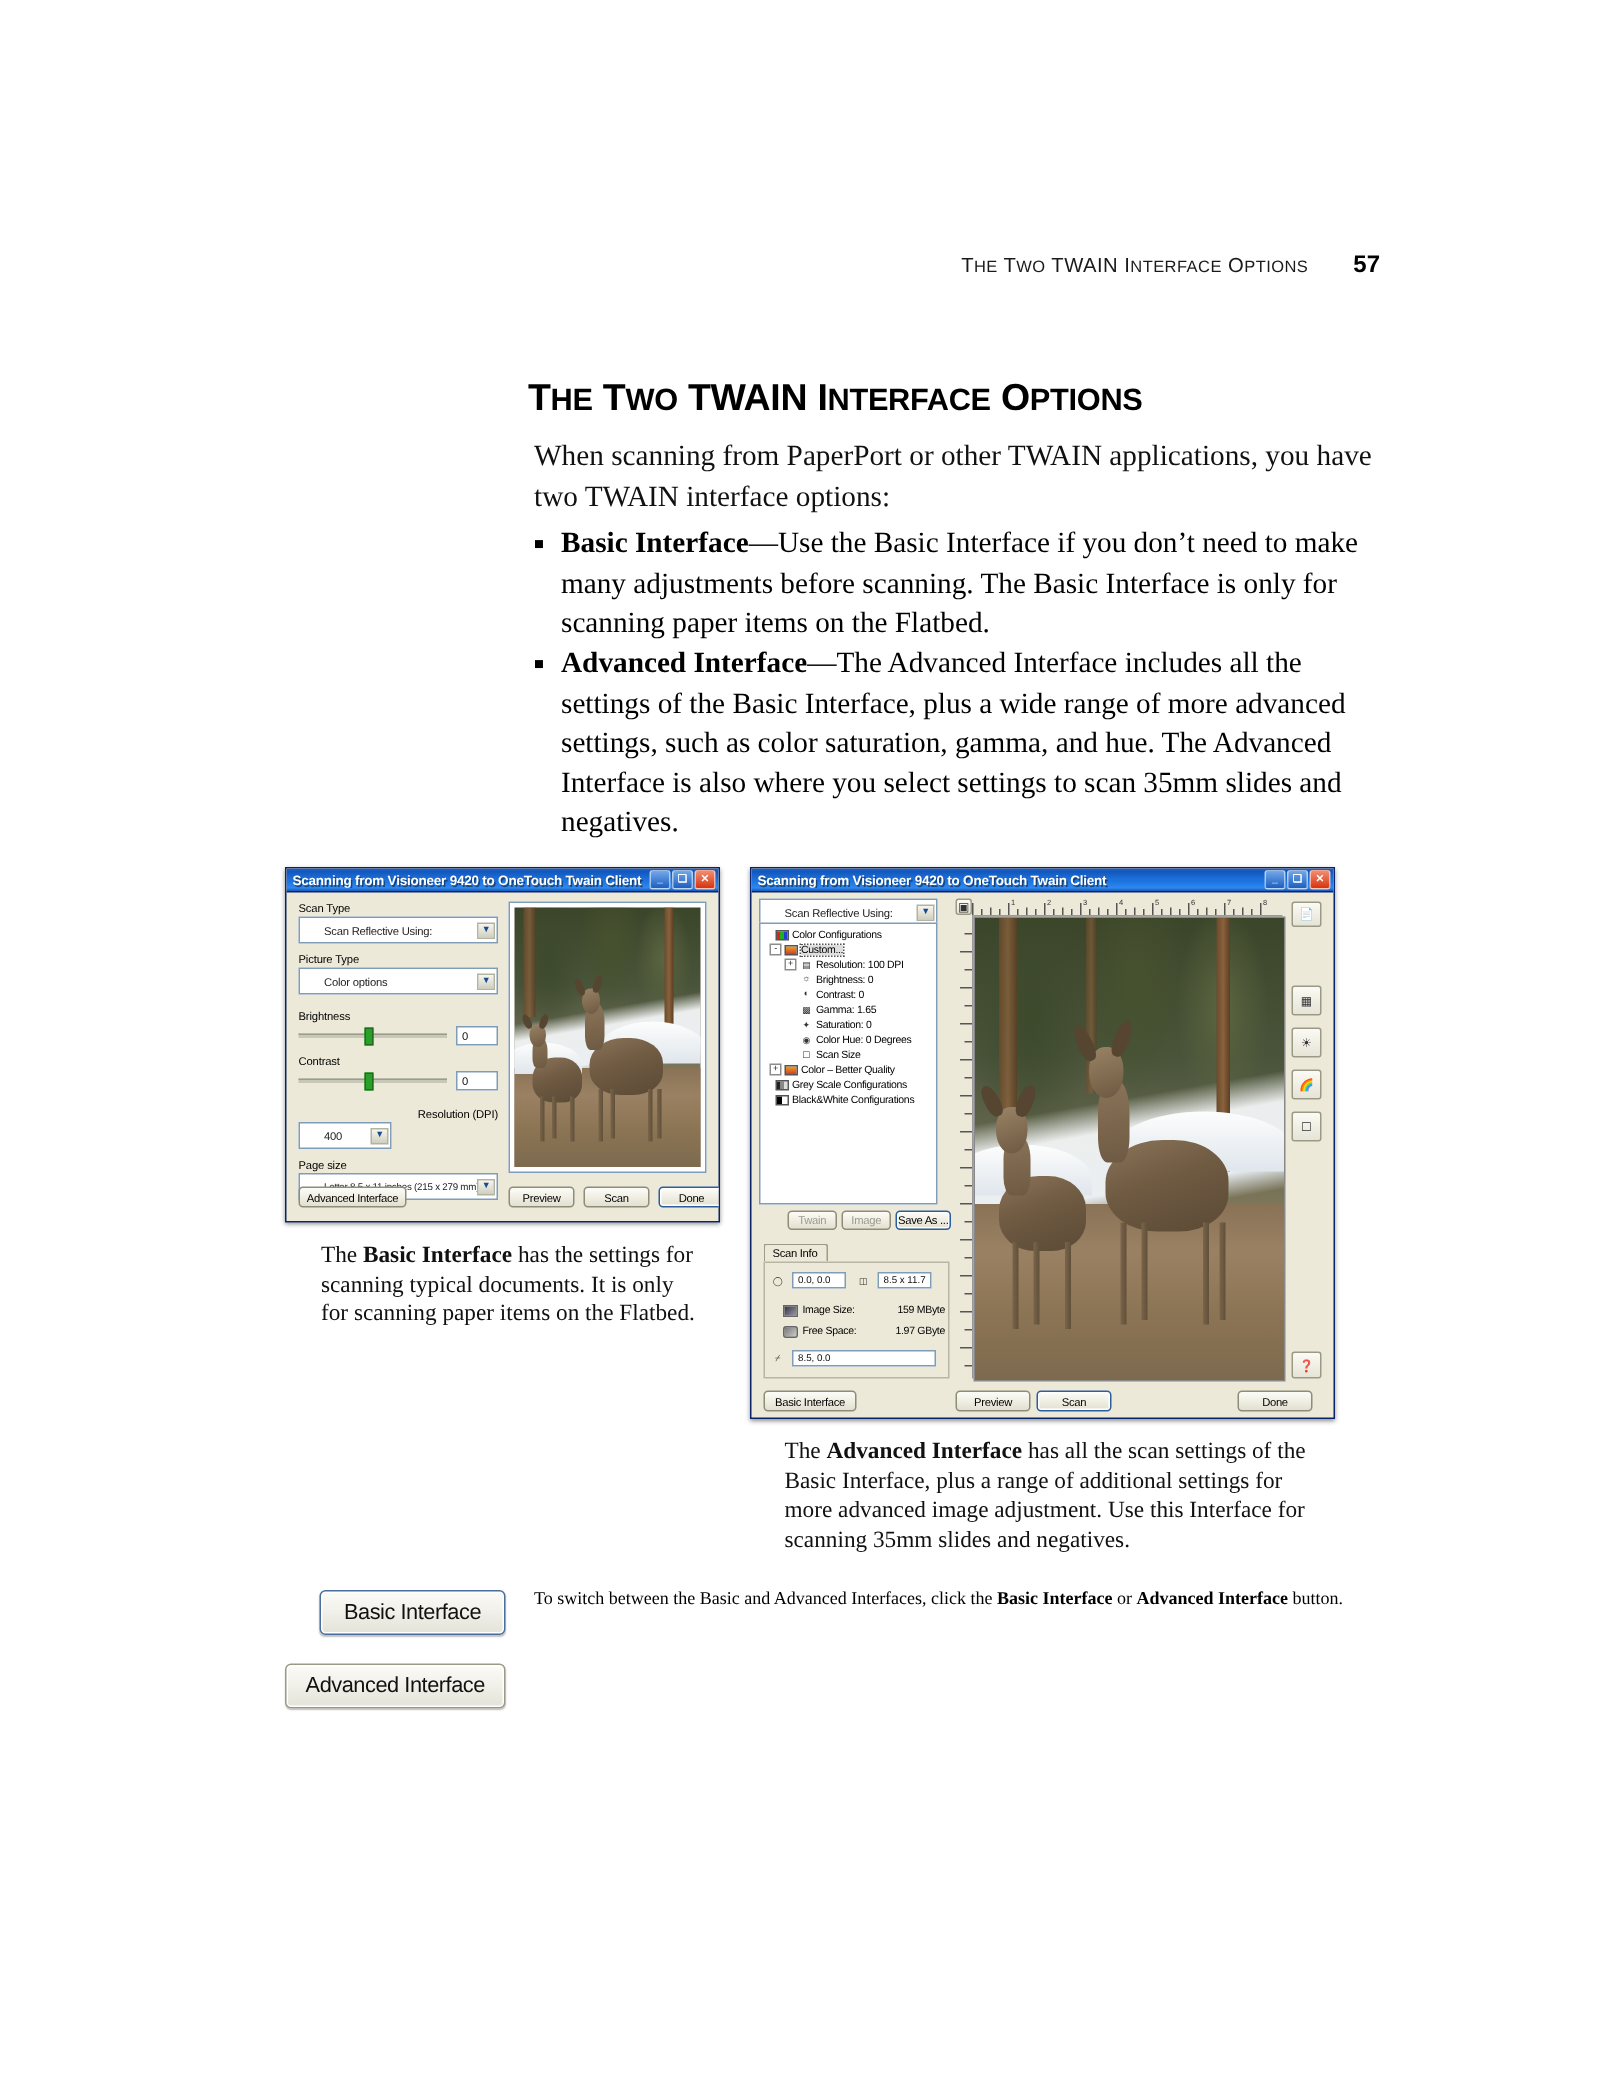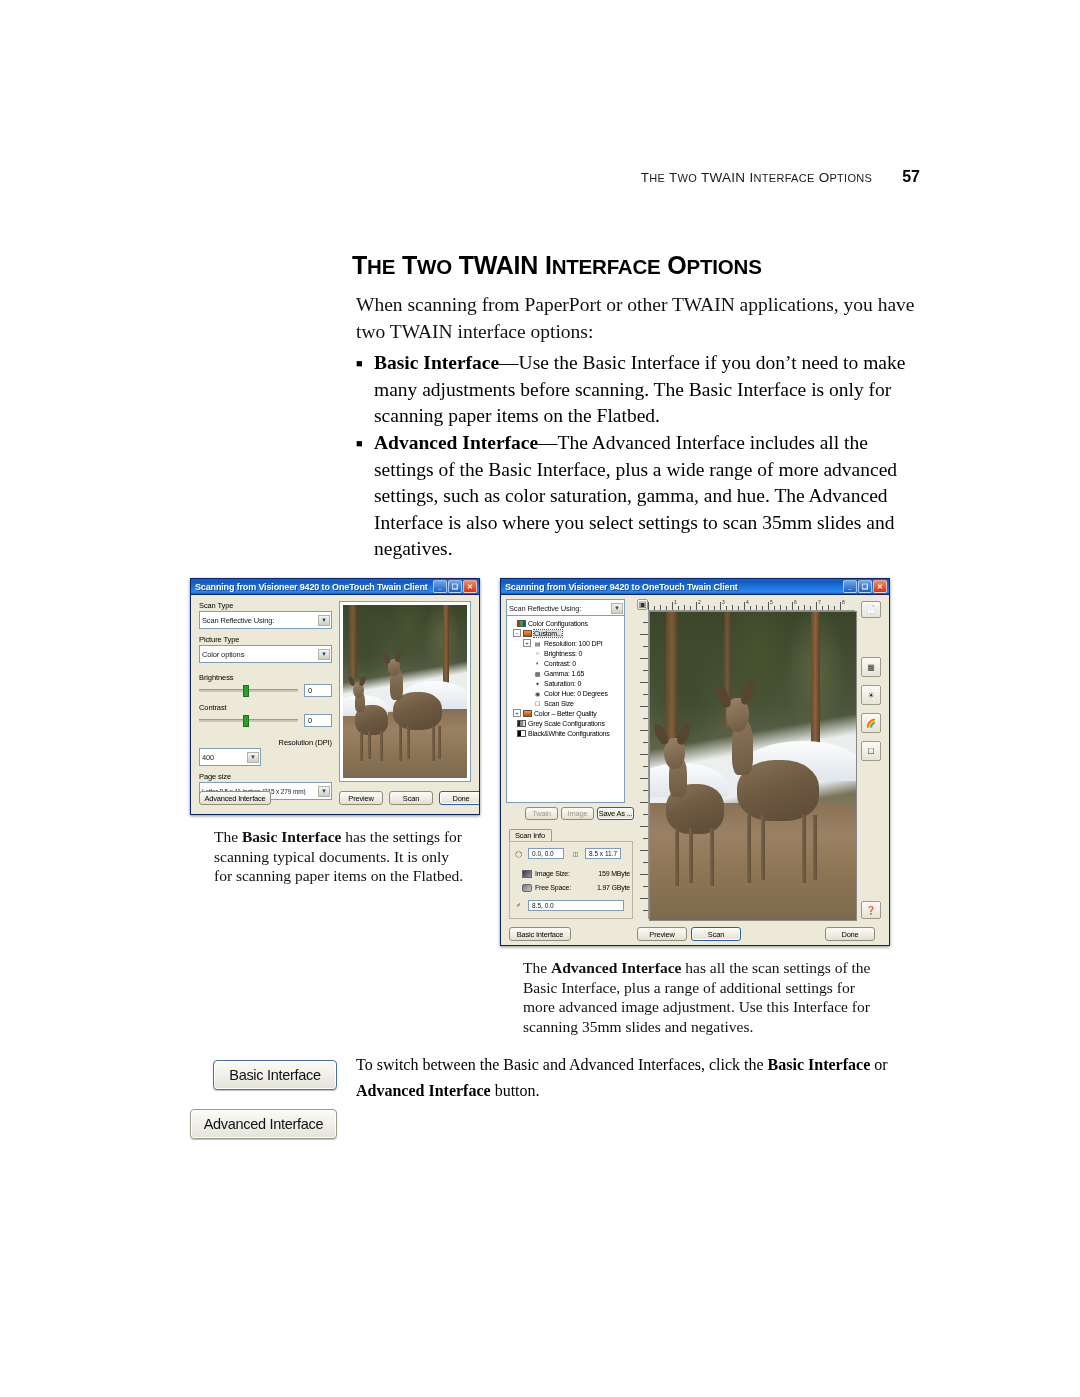--- a/index.html
+++ b/index.html
@@ -97,21 +97,21 @@
   #caption-basic { left: 214px; top: 827px; width: 250px; }
   #caption-advanced { left: 523px; top: 958px; width: 350px; }
 
   
   #closing-para {
     position: absolute;
     left: 356px;
     top: 1052px;
     width: 555px;
     font-family: "Liberation Serif", serif;
-    font-size: 16px;
+    font-size: 12px;
     line-height: 26px;
   }
 
   .doc-btn {
     position: absolute;
     background: linear-gradient(180deg,#fbfbf8 0%,#f0efe8 52%,#e4e3d8 100%);
     border: 1px solid #9a9a86;
     border-radius: 4px;
     box-shadow: inset 0 0 0 1px #ffffff, 0 1px 1px rgba(0,0,0,.25);
     font-family: "Liberation Sans", sans-serif;
@@ -175,21 +175,21 @@
     letter-spacing: -0.1px;
   }
   .xp-combo {
     height: 18px;
     background: #fff;
     border: 1px solid #7f9db9;
     display: flex;
     align-items: center;
     font-size: 7.5px;
     color: #222;
-    padding-left: 2px;
+    padding-left: 16px;
     letter-spacing: -0.15px;
     box-sizing: border-box;
     white-space: nowrap;
     overflow: hidden;
   }
   .xp-combo .cb-text { flex: 1; overflow: hidden; }
   .xp-combo .cb-arrow {
     width: 12px; height: 11px; margin-right: 1px;
     background: linear-gradient(180deg,#f6f6ee,#cfcfc0);
     border: 1px solid #b3b3a2;

